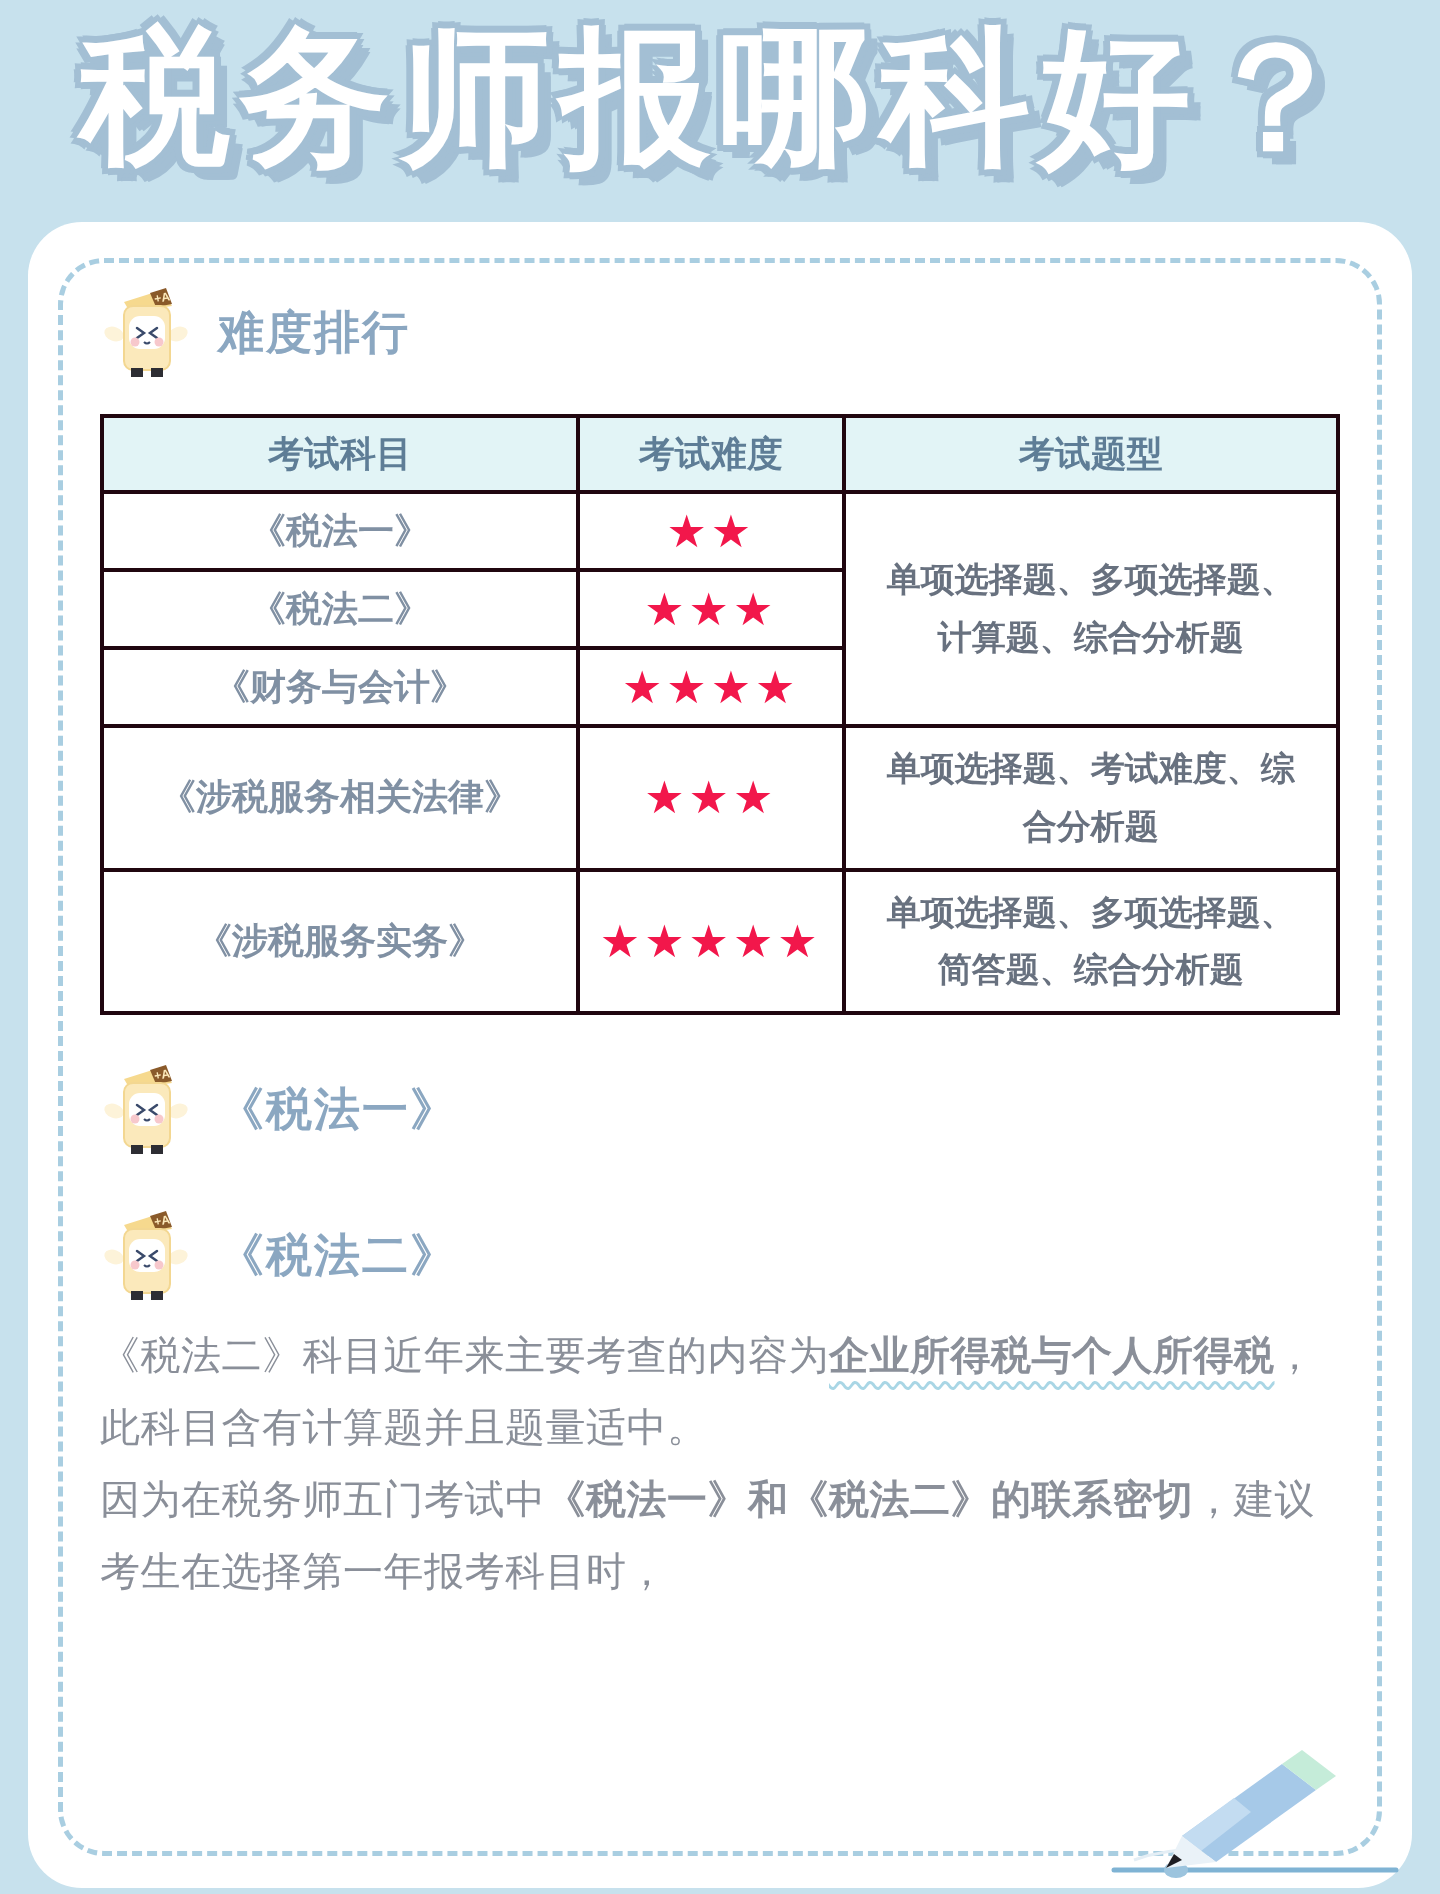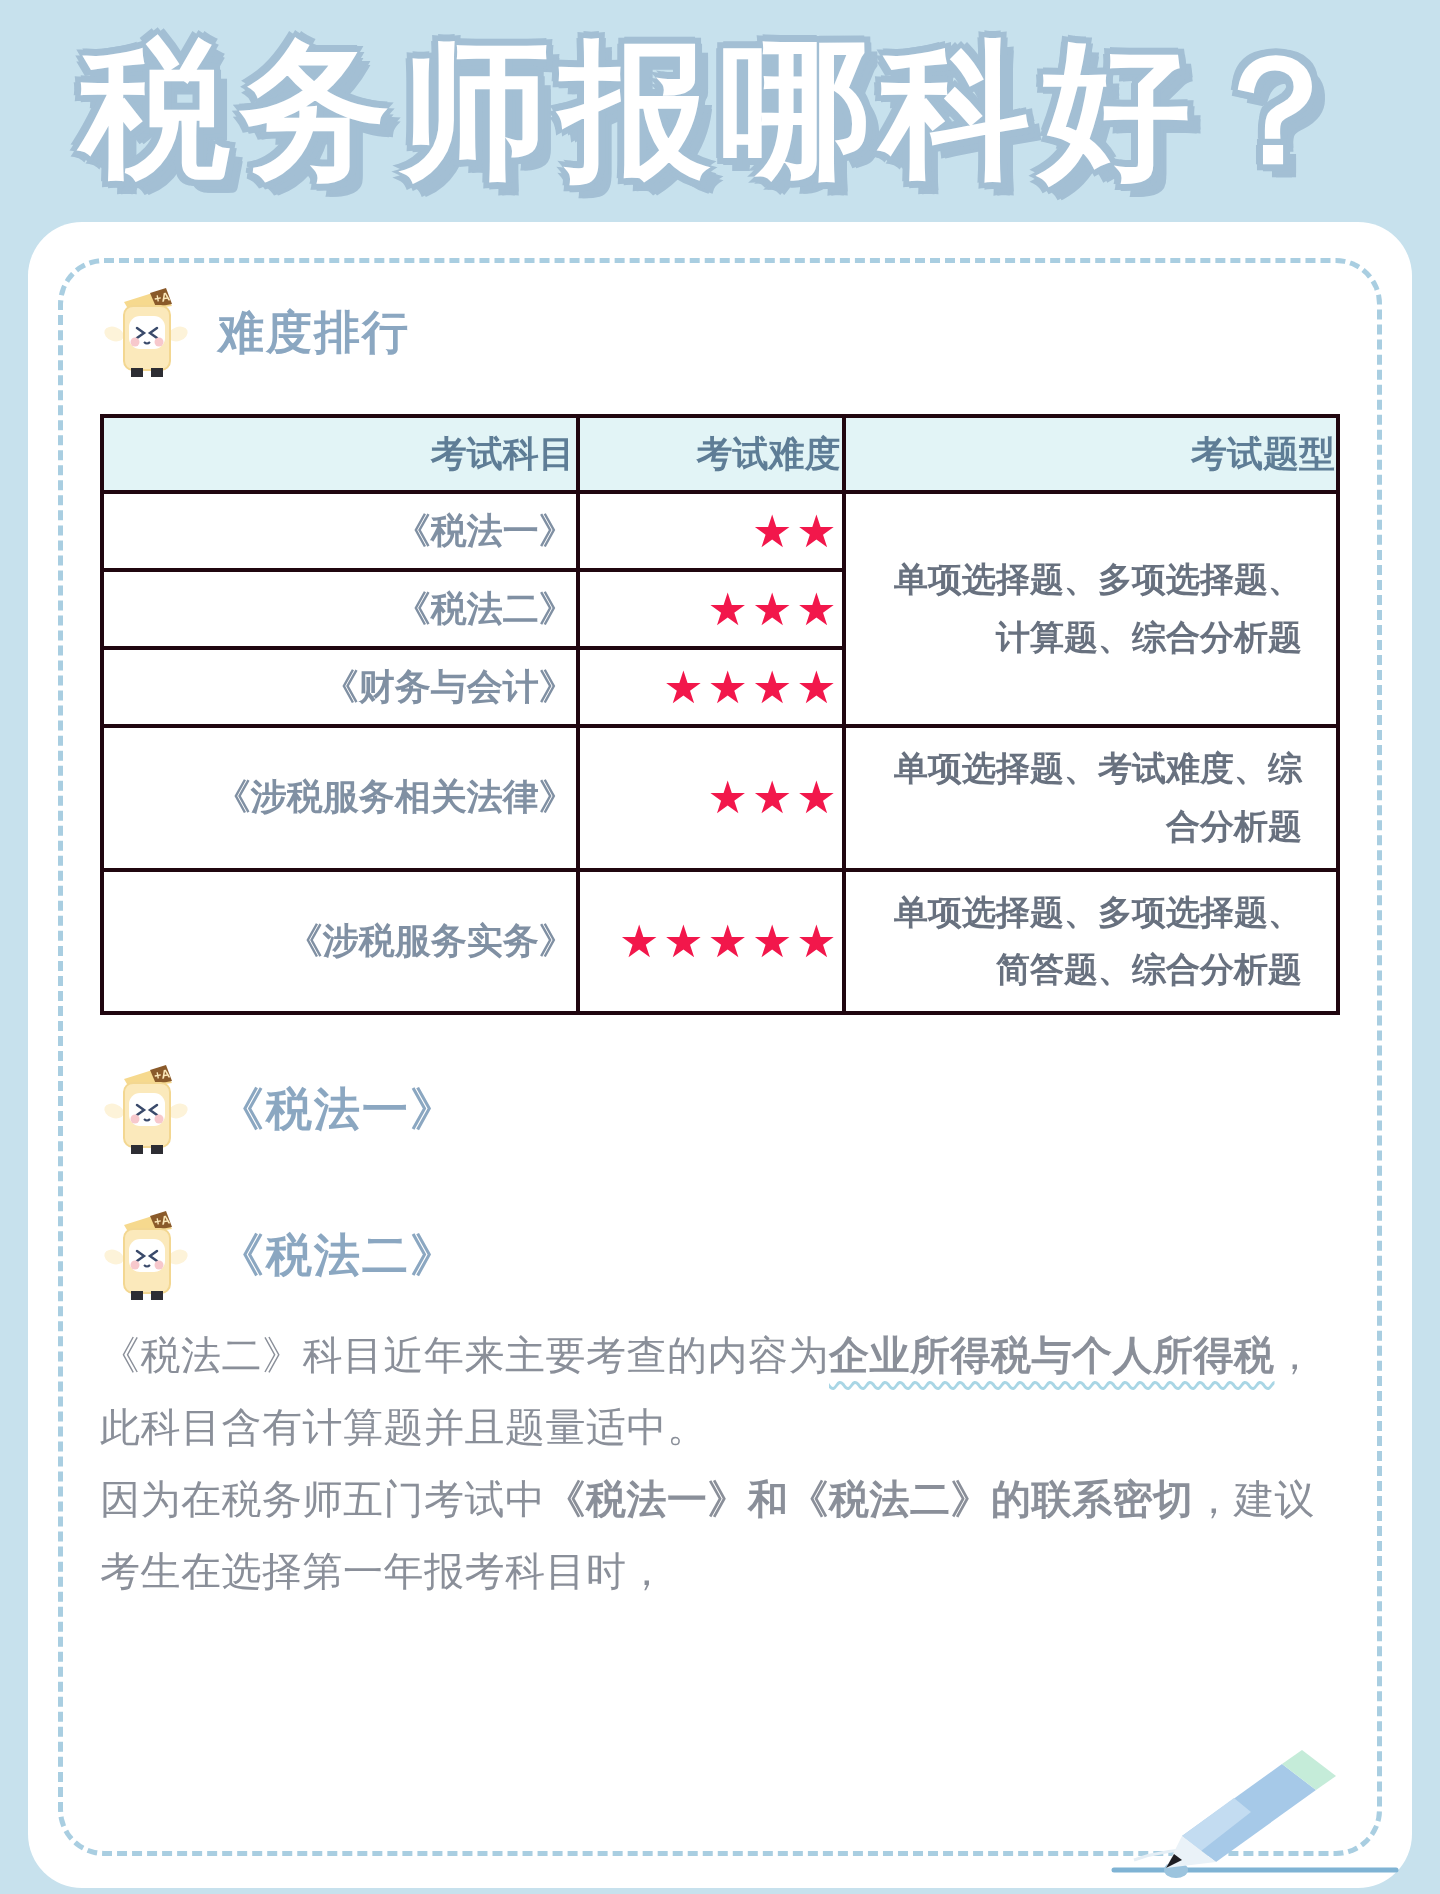--- a/index.html
+++ b/index.html
@@ -19,21 +19,21 @@
     --wavy:#a9d6e5;
   }
   *{box-sizing:border-box;}
   html,body{margin:0;padding:0;}
   body{
     width:1440px;height:1894px;position:relative;overflow:hidden;
     background:var(--bg);
     font-family:"Liberation Sans","DejaVu Sans",sans-serif;
   }
   .big-title{
-    position:absolute;top:28px;left:0;width:100%;
+    position:absolute;top:15px;left:0;width:100%;
     text-align:center;
     font-size:150px;font-weight:900;color:#ffffff;
     letter-spacing:10px;line-height:1.1;white-space:nowrap;
     text-shadow:
       7px 0 0 var(--title-shadow),-7px 0 0 var(--title-shadow),
       0 7px 0 var(--title-shadow),0 -7px 0 var(--title-shadow),
       6px 6px 0 var(--title-shadow),-6px 6px 0 var(--title-shadow),
       6px -6px 0 var(--title-shadow),-6px -6px 0 var(--title-shadow),
       10px 10px 0 var(--title-shadow),13px 13px 0 var(--title-shadow),
       9px 13px 0 var(--title-shadow),13px 9px 0 var(--title-shadow);
@@ -53,21 +53,21 @@
   .mascot{width:92px;height:102px;flex:0 0 auto;}
   .section-label{font-size:46px;font-weight:700;color:var(--heading-blue);letter-spacing:2px;}
   .ranking{
     color:var(--red);font-weight:700;font-size:41px;line-height:1.6;
     margin:4px 0 30px 2px;letter-spacing:1px;
   }
   table.exam{
     width:100%;border-collapse:collapse;table-layout:fixed;margin-top:6px;
   }
   table.exam th,table.exam td{
-    border:4px solid var(--border-dark);text-align:right;vertical-align:middle;
+    border:4px solid var(--border-dark);text-align:center;vertical-align:middle;
   }
   table.exam th{
     background:var(--th-bg);color:var(--th-text);
     font-size:36px;font-weight:700;height:76px;
   }
   td.subject{font-size:36px;font-weight:700;color:var(--subject-text);}
   td.stars{color:var(--star);font-size:45px;letter-spacing:4px;}
   td.type{
     font-size:34px;font-weight:700;color:var(--type-text);
     line-height:1.7;padding:12px 34px;

